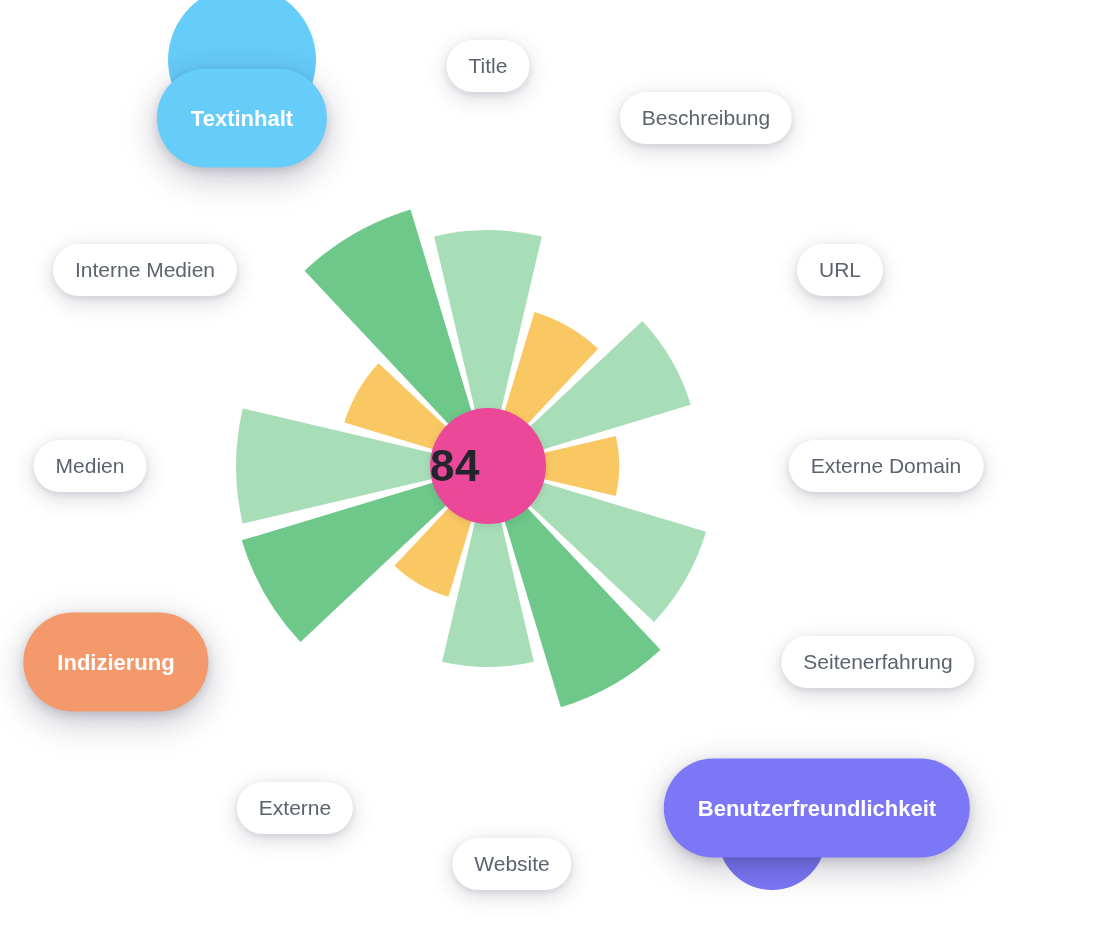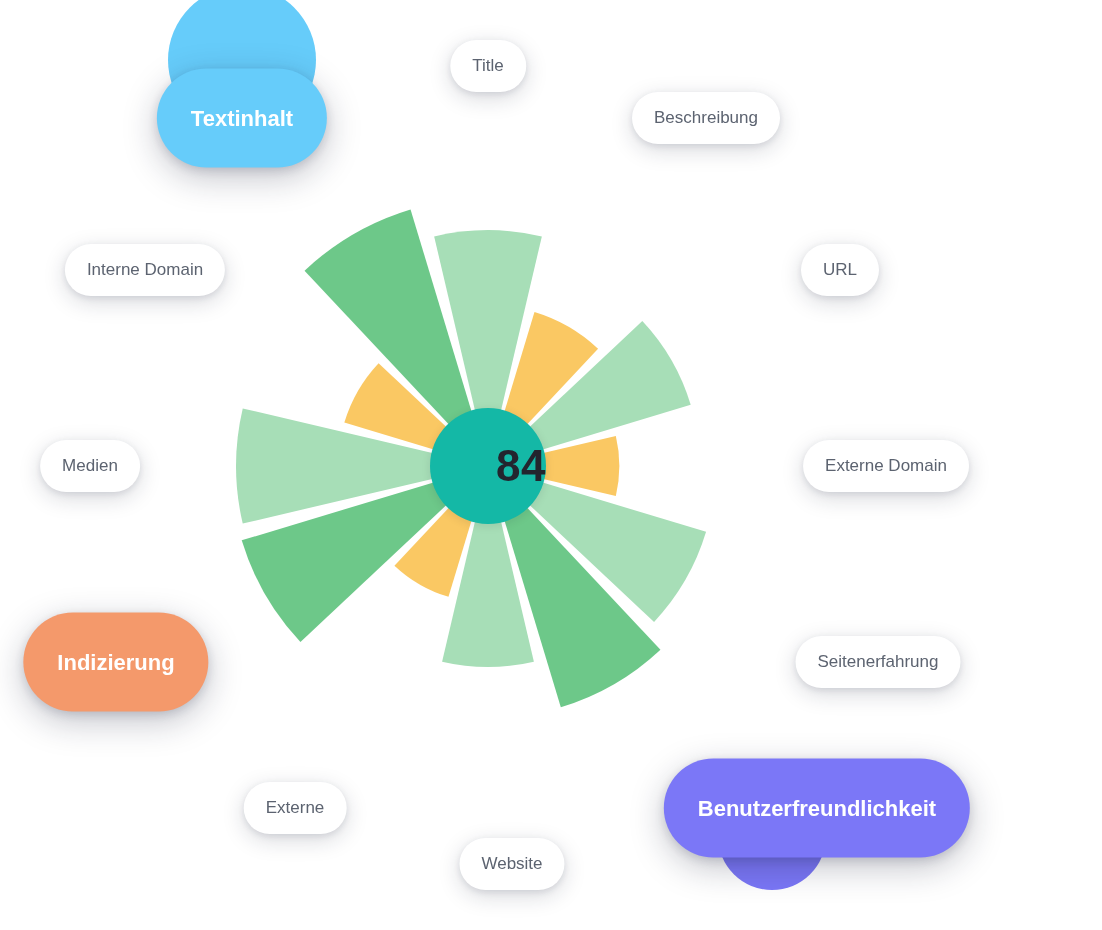--- a/index.html
+++ b/index.html
@@ -9,41 +9,41 @@
   }
   #stage{position:absolute;inset:0;width:1102px;height:930px;}
 
   
   #chart-svg{position:absolute;left:0;top:0;width:1102px;height:930px;}
 
   
   .score-bubble{
     position:absolute;
     width:116px;height:116px;border-radius:50%;
-    background:#14b8a6;
-    display:flex;align-items:center;justify-content:flex-end;
+    background:#ec4899;
+    display:flex;align-items:center;justify-content:flex-start;
     box-shadow:0 2px 10px rgba(20,24,40,.10);
   }
   .score-bubble span{
     font-size:44px;font-weight:700;color:#23252e;letter-spacing:.5px;
     line-height:1;
   }
 
   
   .node{
     position:absolute;
     display:flex;align-items:center;justify-content:center;
     border-radius:999px;
     white-space:nowrap;
     box-sizing:border-box;
     padding:0 22px;
     height:52px;
     background:#ffffff;
     color:#5c6370;
-    font-size:17px;
+    font-size:21px;
     font-weight:400;
     box-shadow:0 6px 22px rgba(23,28,56,.17), 0 2px 6px rgba(23,28,56,.10);
     transform:translate(-50%,-50%);
     z-index:5;
   }
   .node.accent{
     color:#ffffff;
     font-weight:700;
     height:99px;
     padding:0 34px;
@@ -131,20 +131,20 @@
       <div class="node" style="left: 295px; top: 808px;">
         <span>Externe</span>
       </div>
       <div class="node accent orange" style="left: 116px; top: 662px;">
         <span>Indizierung</span>
       </div>
       <div class="node" style="left: 90px; top: 466px;">
         <span>Medien</span>
       </div>
       <div class="node" style="left: 145px; top: 270px;">
-        <span>Interne Domain</span>
+        <span>Interne Medien</span>
       </div>
       <div class="node accent blue" style="left: 242px; top: 118px;">
         <span>Textinhalt</span>
       </div>
     </div>
 
 </div>
 
 </body></html>

